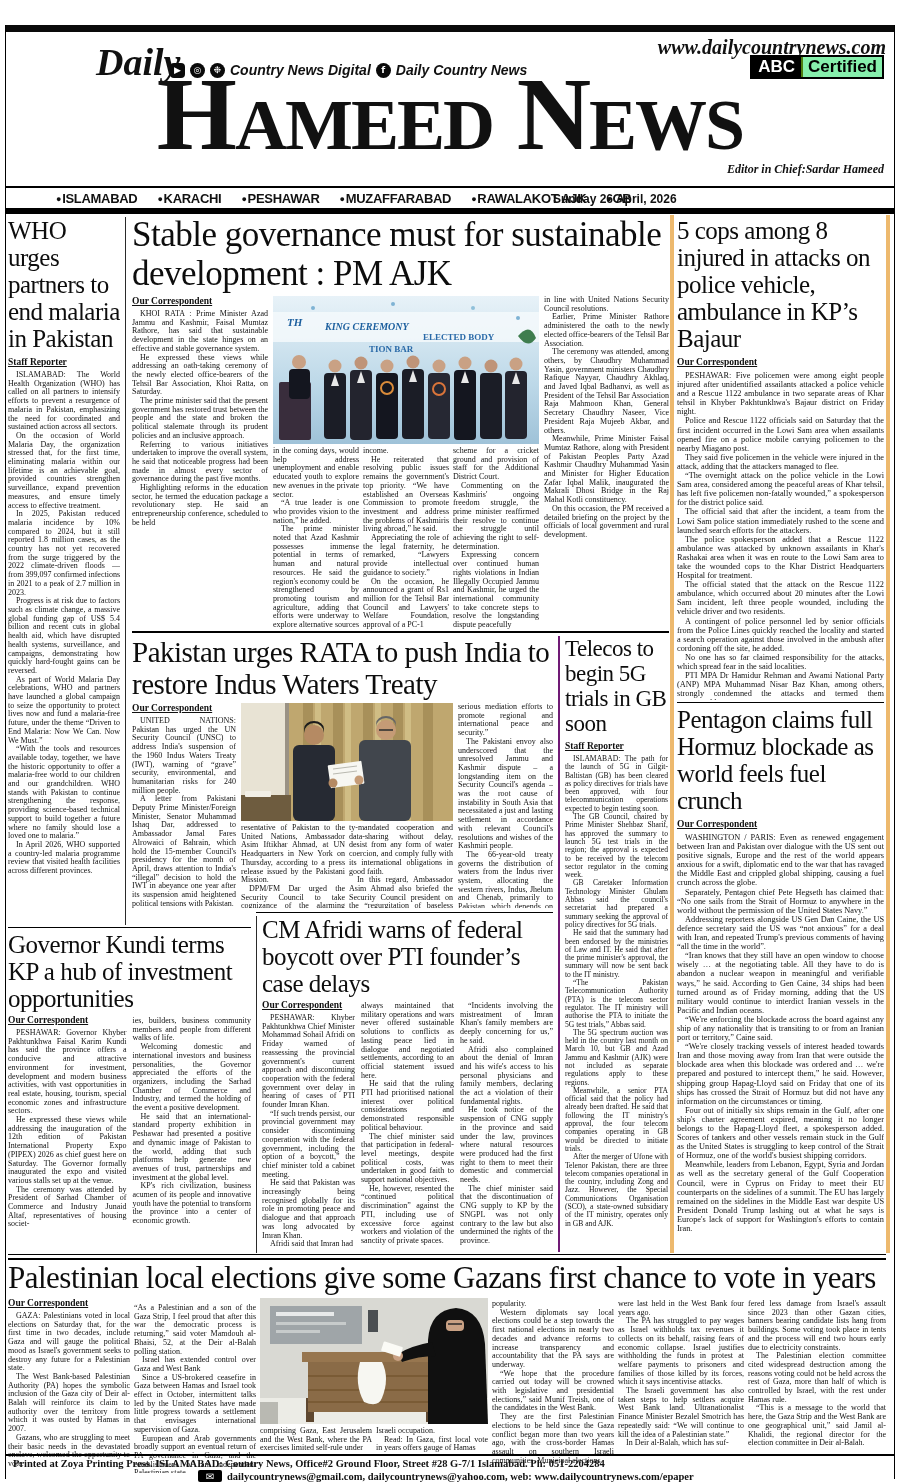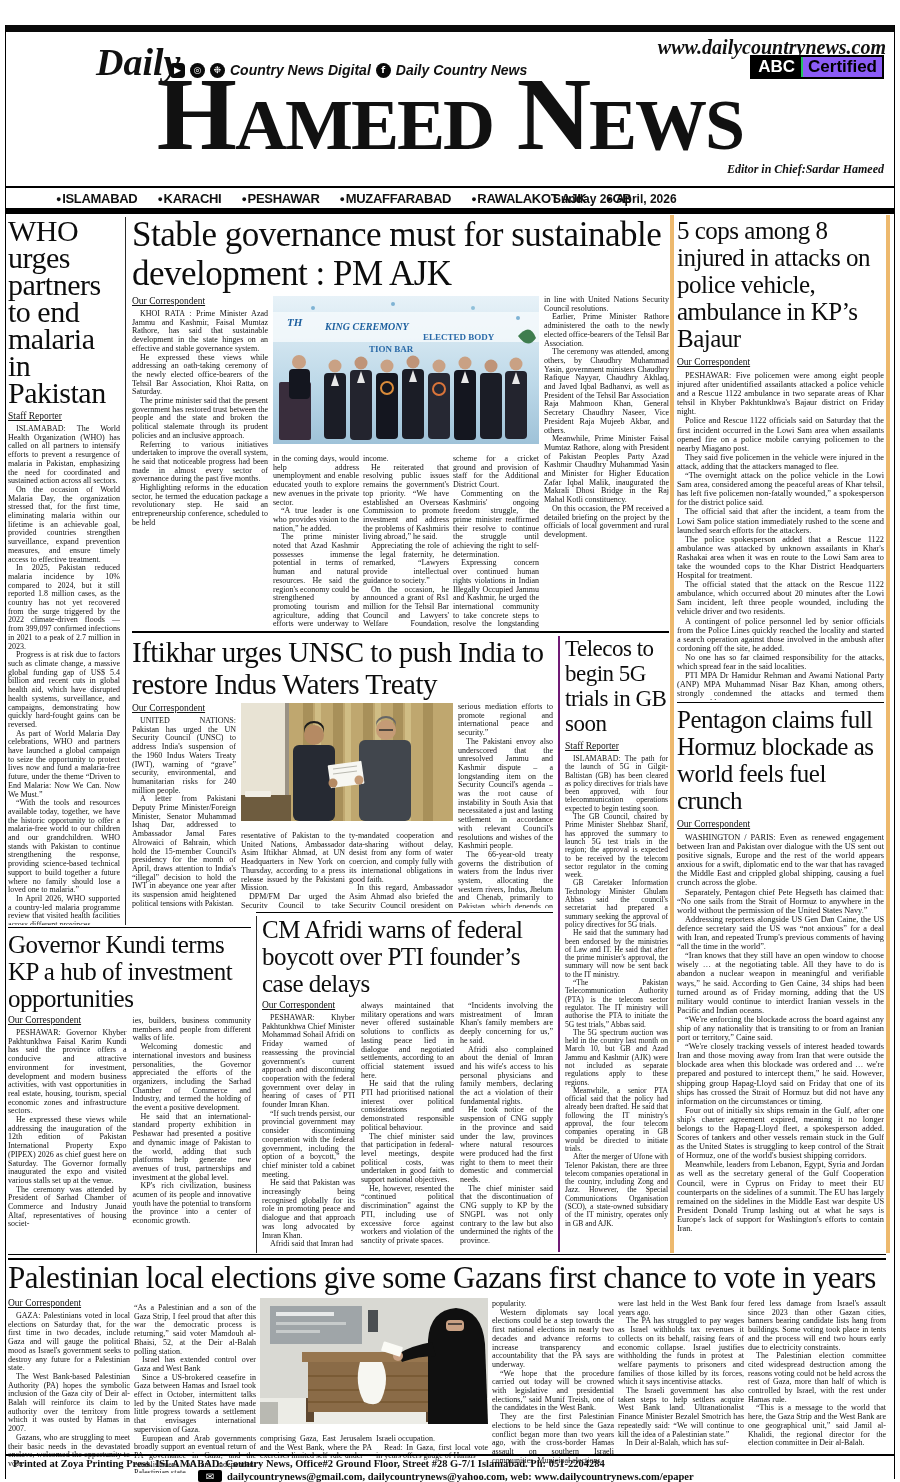--- a/index.html
+++ b/index.html
@@ -12,49 +12,49 @@
   .daily{position:absolute;left:96px;top:40px;font-size:38px;font-weight:bold;font-style:italic;}
   .website{position:absolute;right:14px;top:36px;font-size:20px;font-weight:bold;font-style:italic;}
   .social{position:absolute;left:170px;top:62px;display:flex;align-items:center;gap:5px;
           font-family:"Liberation Sans",sans-serif;font-style:italic;font-weight:bold;font-size:14px;}
   .sicon{width:15px;height:15px;border-radius:50%;background:#0a0a0a;color:#fff;display:inline-flex;
          align-items:center;justify-content:center;font-size:9px;font-style:normal;font-family:"DejaVu Sans",sans-serif;}
   .sicon.yt{border-radius:4px;}
   .abc-badge{position:absolute;right:16px;top:55px;display:flex;border:2px solid #000;
              font-family:"Liberation Sans",sans-serif;font-weight:bold;font-size:17px;}
   .abc-badge .abc{background:#000;color:#fff;padding:0 6px;}
-  .abc-badge .cert{background:#8b5cf6;color:#000;padding:0 5px;border-left:2px solid #22c55e;}
+  .abc-badge .cert{background:#86efac;color:#000;padding:0 5px;border-left:2px solid #4d7c0f;}
   .title{position:absolute;left:28px;top:66px;width:844px;text-align:center;font-variant:small-caps;
          font-weight:bold;font-size:103px;line-height:0.95;letter-spacing:-2px;white-space:nowrap;}
   .editor{position:absolute;right:16px;top:162px;font-size:12px;font-weight:bold;font-style:italic;}
   .rule1{position:absolute;top:186px;left:5px;right:5px;height:2px;background:#000;}
   .cities-row{position:absolute;top:190px;left:8px;right:8px;height:17px;
               font-family:"Liberation Sans",sans-serif;font-weight:bold;font-size:13px;}
   .cities{position:absolute;left:48px;top:1px;display:flex;gap:20px;letter-spacing:-0.3px;}
   .city::before{content:"\25CF";font-size:9px;margin-right:1px;vertical-align:1px;}
   .date{position:absolute;left:545px;top:2px;font-size:12px;}
   .rule2{position:absolute;top:208px;left:5px;right:5px;height:6px;background:#000;}
   
   .content{position:absolute;top:215px;left:0;width:900px;height:1260px;}
   .art{position:absolute;overflow:hidden;box-sizing:border-box;}
   .hl{font-weight:400;letter-spacing:-0.5px;margin:0 0 3px 0;color:#0d0d0d;}
-  .hl-sm{font-size:30px;line-height:27px;}
+  .hl-sm{font-size:25px;line-height:27px;}
   .hl-xl{font-size:35px;line-height:39px;}
   .hl-lg{font-size:29px;line-height:32px;}
   .hl-md{font-size:25px;line-height:27px;}
   .hl-tel{font-size:23px;line-height:25px;}
   .hl-pal{font-size:31px;line-height:34px;white-space:nowrap;}
-  .byline{font-weight:normal;text-decoration:underline;font-size:9.5px;margin:5px 0 4px 0;}
+  .byline{font-weight:bold;text-decoration:underline;font-size:9.5px;margin:5px 0 4px 0;}
   .ncol{font-size:8px;line-height:8.7px;text-align:justify;}
   .wcol{font-size:8.3px;line-height:9.1px;text-align:justify;}
   .para{margin:0;text-indent:8px;}
   .cont .para:first-child{text-indent:0;}
   .row{display:flex;gap:5px;}
   .subrow{display:flex;gap:4px;margin-top:3px;}
-  .subrow .ncol{flex:1;margin-top:8px;}
+  .subrow .ncol{flex:1;}
   .a-who{left:8px;top:2px;width:118px;height:708px;padding-right:5px;border-right:1px solid #2a2a2a;}
   .a-pm{left:132px;top:0;width:537px;height:414px;}
   .a-unsc{left:132px;top:421px;width:421px;height:272px;}
   .a-telecos{left:558px;top:421px;width:110px;height:616px;border-left:2px solid #701a75;padding-left:5px;}
   .a-cops{left:677px;top:2px;width:207px;height:483px;}
   .a-pentagon{left:677px;top:491px;width:207px;height:547px;}
   .a-kundi{left:8px;top:716px;width:243px;height:322px;}
   .a-afridi{left:256px;top:701px;width:297px;height:337px;border-left:1px solid #2a2a2a;padding-left:5px;}
   .a-pal{left:8px;top:1046px;width:878px;height:212px;}
   .hr{position:absolute;border-top:2px solid #000;height:0;}
@@ -213,21 +213,21 @@
             <p class="para">The ceremony was attended, among others, by Chaudhry Muhammad Yasin, government ministers Chaudhry Rafique Nayyar, Chaudhry Akhlaq, and Javed Iqbal Badhanvi, as well as President of the Tehsil Bar Association Raja Mahmoon Khan, General Secretary Chaudhry Naseer, Vice President Raja Mujeeb Akbar, and others.</p>
             <p class="para">Meanwhile, Prime Minister Faisal Mumtaz Rathore, along with President of Pakistan Peoples Party Azad Kashmir Chaudhry Muhammad Yasin and Minister for Higher Education Zafar Iqbal Malik, inaugurated the Makrali Dhosi Bridge in the Raj Mahal Kotli constituency.</p>
             <p class="para">On this occasion, the PM received a detailed briefing on the project by the officials of local government and rural development.</p>
           </div>
       </div>
     </section>
 
     <div class="hr" style="left:132px;top:416px;width:537px;"></div>
 
     <section class="art a-unsc">
-      <h2 class="hl hl-lg">Iftikhar urges UNSC to push India to restore Indus Waters Treaty</h2>
+      <h2 class="hl hl-lg">Pakistan urges RATA to push India to restore Indus Waters Treaty</h2>
       <div class="row">
         <div style="width:104px;flex:none;">
           <div class="byline" style="margin-top:0;">Our Correspondent</div>
           <div class="ncol">
               <p class="para">UNITED NATIONS: Pakistan has urged the UN Security Council (UNSC) to address India's suspension of the 1960 Indus Waters Treaty (IWT), warning of “grave” security, environmental, and humanitarian risks for 240 million people.</p>
               <p class="para">A letter from Pakistani Deputy Prime Minister/Foreign Minister, Senator Muhammad Ishaq Dar, addressed to Ambassador Jamal Fares Alrowaici of Bahrain, which hold the 15-member Council's presidency for the month of April, draws attention to India's “illegal” decision to hold the IWT in abeyance one year after its suspension amid heightened political tensions with Pakistan.</p>
             </div>
         </div>
         <div style="width:212px;flex:none;">
           <svg class="photo" width="212" height="118" viewBox="0 0 212 118">

